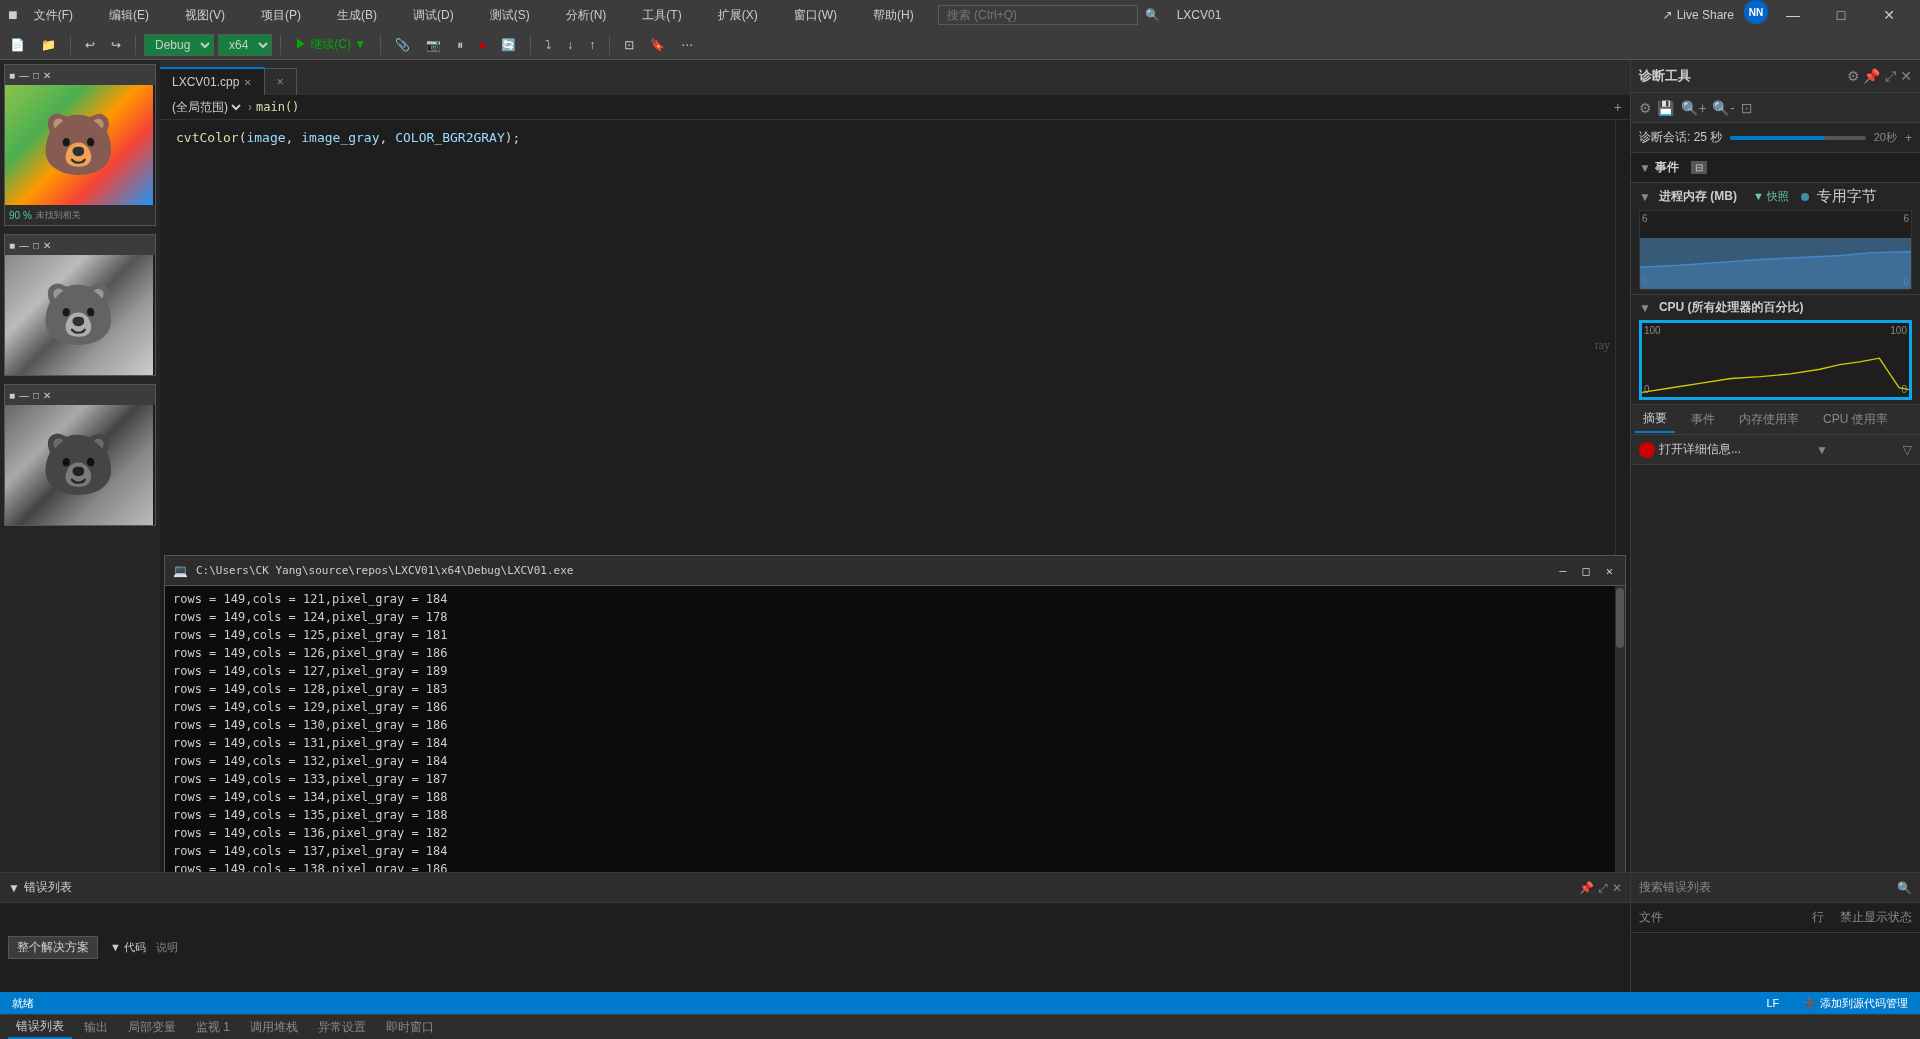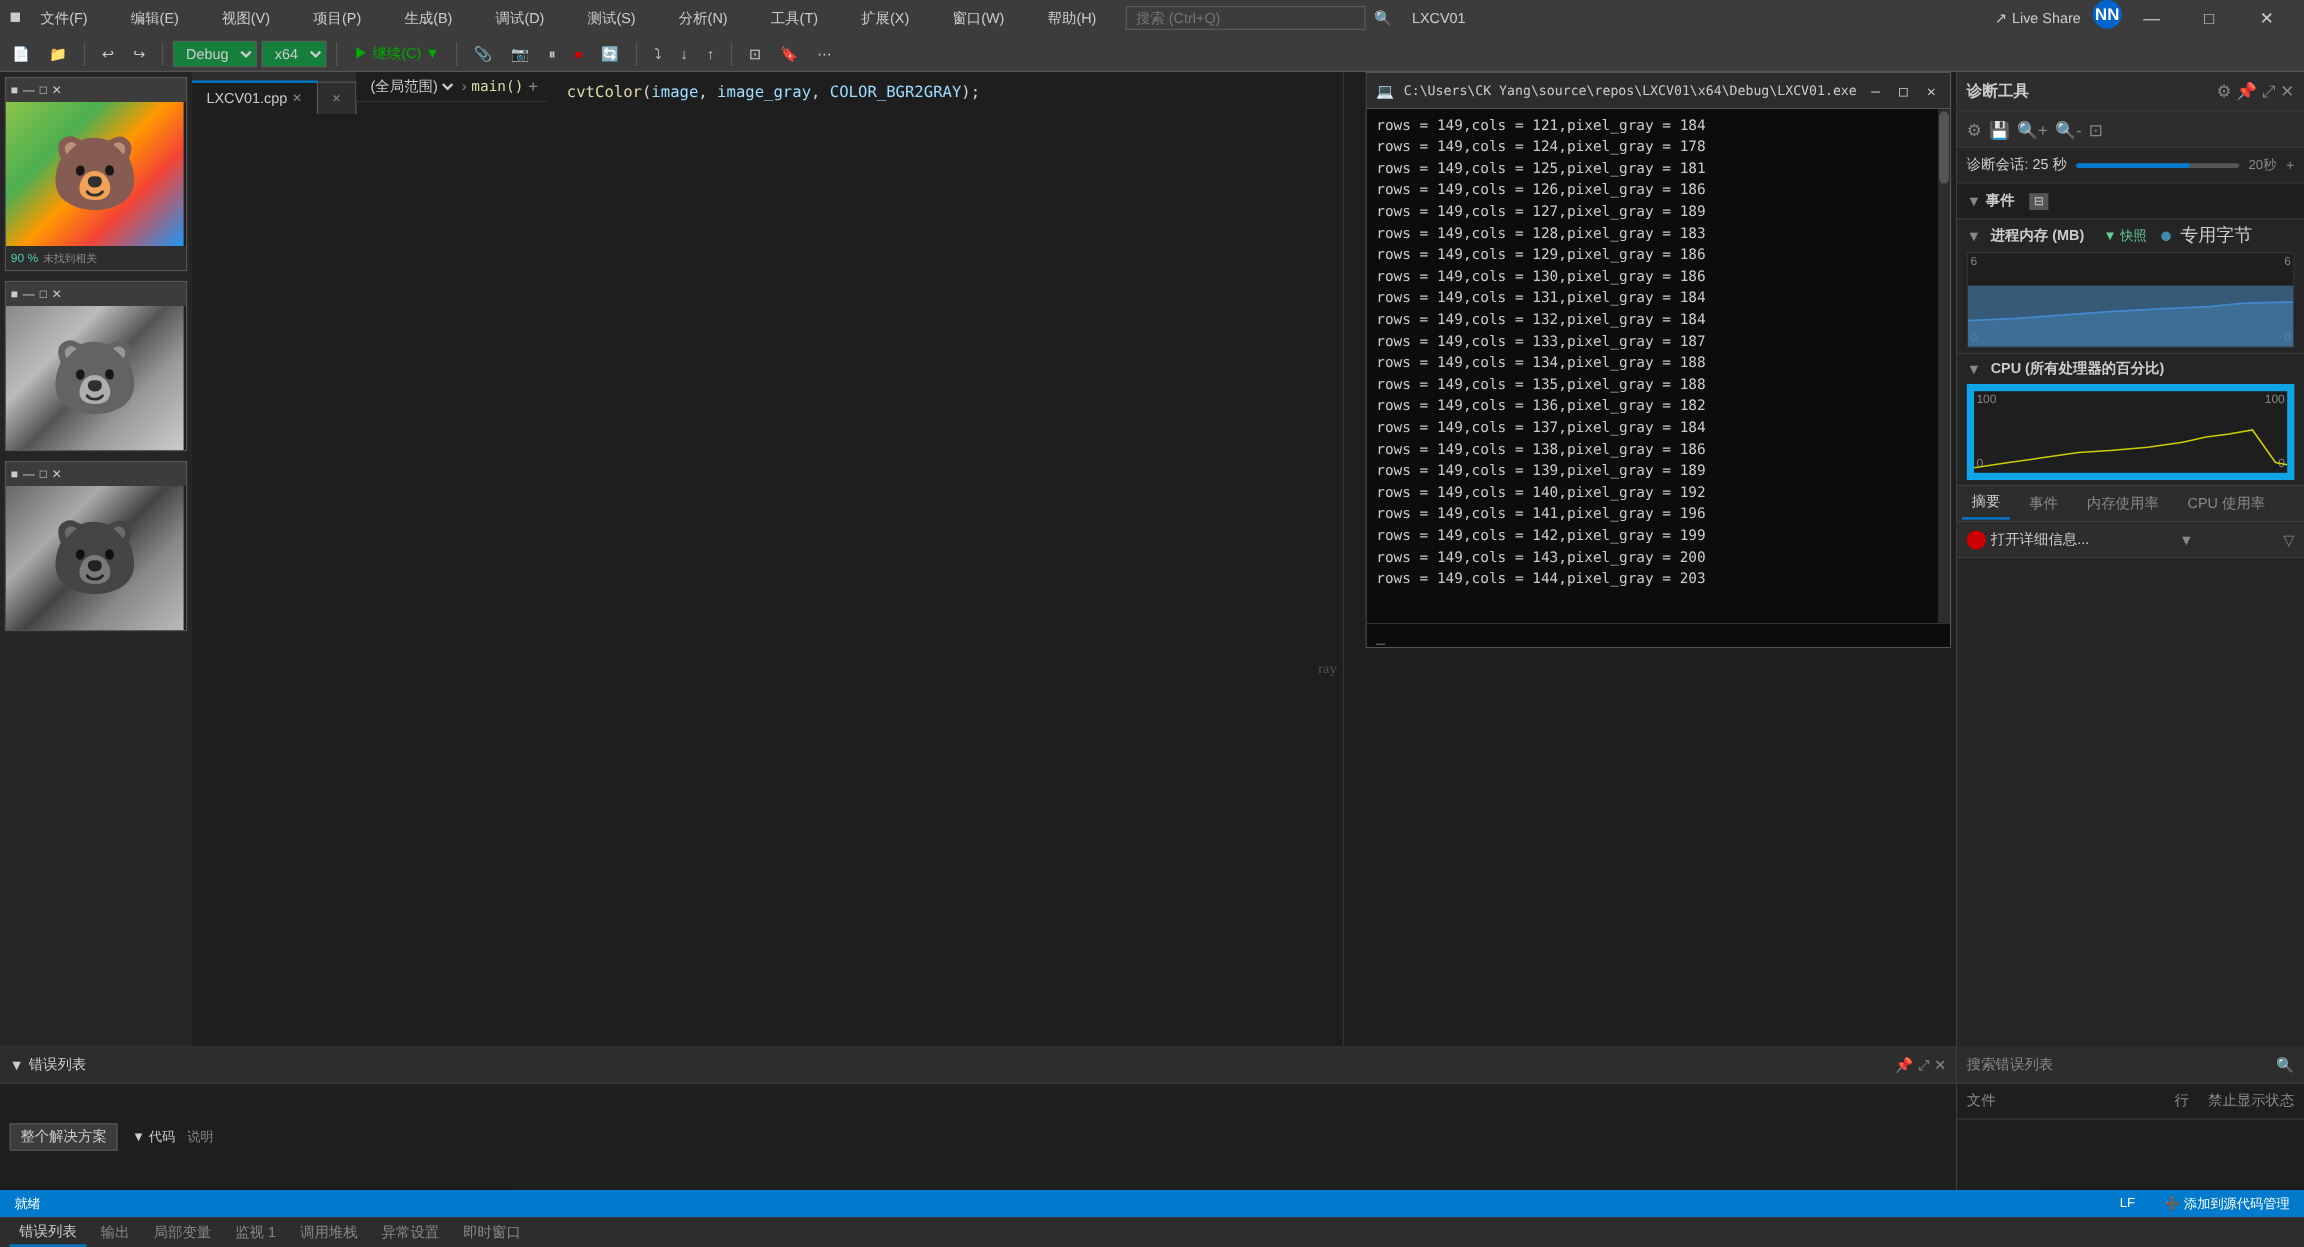--- a/index.html
+++ b/index.html
@@ -16,21 +16,21 @@
       color: #ccc;
       font-size: 12px;
     }
     #titlebar .win-controls { margin-left: auto; display: flex; gap: 2px; }
     #titlebar .win-btn { width: 46px; height: 30px; display: flex; align-items: center; justify-content: center; cursor: pointer; font-size: 14px; }
     #titlebar .menu-items { display: flex; gap: 20px; }
     #titlebar .menu-item { padding: 4px 8px; cursor: pointer; font-size: 12px; }
     #titlebar .search-box { background: #3c3c3c; border: 1px solid #5a5a5a; padding: 2px 8px; color: #ccc; font-size: 12px; width: 200px; }
     #titlebar .app-title { margin-left: 8px; }
     #titlebar .live-share { display: flex; align-items: center; gap: 4px; color: #ccc; font-size: 12px; margin-right: 8px; }
-    #titlebar .avatar { width: 24px; height: 24px; background: #0066cc; border-radius: 50%; display: flex; align-items: center; justify-content: center; color: white; font-size: 14px; font-weight: bold; }
+    #titlebar .avatar { width: 24px; height: 24px; background: #0066cc; border-radius: 50%; display: flex; align-items: center; justify-content: center; color: white; font-size: 10px; font-weight: bold; }
 
     
     #toolbar {
       height: 30px;
       background: #3c3c3c;
       display: flex;
       align-items: center;
       padding: 0 4px;
       gap: 4px;
       border-bottom: 1px solid #555;
@@ -62,21 +62,21 @@
       align-items: center;
       padding: 0 4px;
       gap: 4px;
       font-size: 10px;
     }
 
     
     #center-panel {
       flex: 1;
       display: flex;
-      flex-direction: row;
+      flex-direction: column;
       min-width: 0;
     }
 
     
     #editor-tabs {
       height: 35px;
       background: #2d2d2d;
       display: flex;
       align-items: flex-end;
     }
@@ -316,21 +316,21 @@
       align-items: center;
       gap: 8px;
       margin-bottom: 4px;
       font-size: 12px;
       font-weight: bold;
     }
     .cpu-chart {
       height: 80px;
       background: #1e1e1e;
       position: relative;
-      border: 6px solid #0ea5e9;
+      border: 3px solid #0ea5e9;
     }
     .cpu-axis-tl { position: absolute; left: 2px; top: 2px; font-size: 10px; color: #888; }
     .cpu-axis-tr { position: absolute; right: 2px; top: 2px; font-size: 10px; color: #888; }
     .cpu-axis-bl { position: absolute; left: 2px; bottom: 2px; font-size: 10px; color: #888; }
     .cpu-axis-br { position: absolute; right: 2px; bottom: 2px; font-size: 10px; color: #888; }
 
     
     .cpu-chart svg { position: absolute; top: 0; left: 0; width: 100%; height: 100%; }
 
     #diag-tabs {

